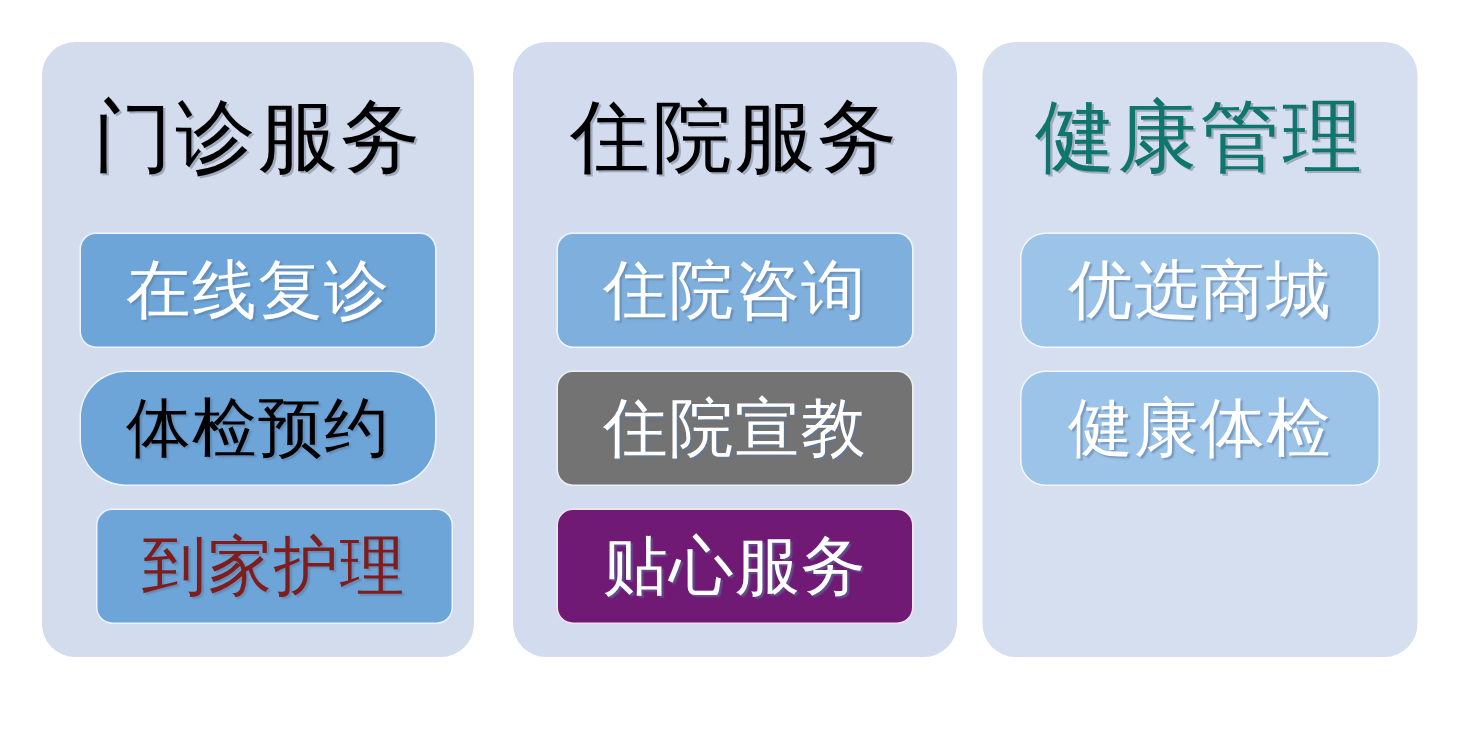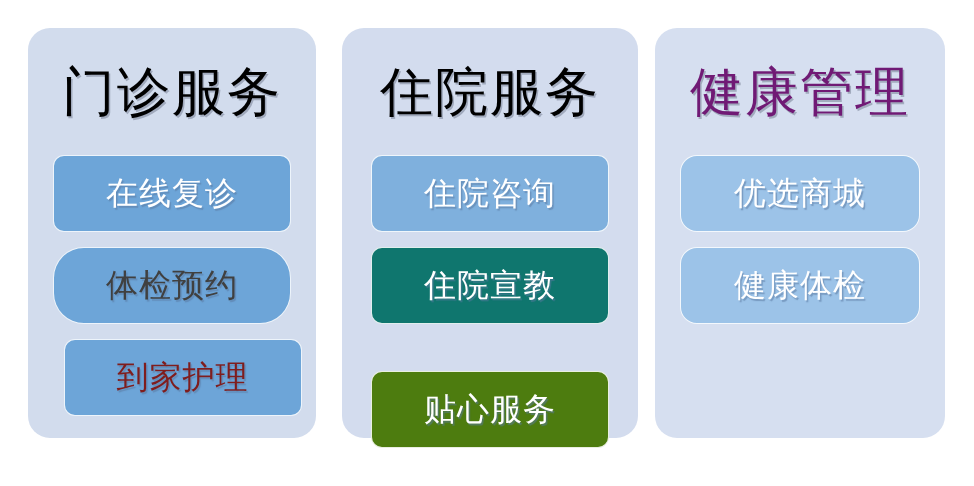--- a/index.html
+++ b/index.html
@@ -64,21 +64,21 @@
 
   .svc-btn {
     width: 238px;
     height: 77px;
     border-radius: 11px;
     border: 1.5px solid rgba(255,255,255,0.88);
     box-sizing: border-box;
     display: flex;
     align-items: center;
     justify-content: center;
-    font-size: 32px;
+    font-size: 43px;
     letter-spacing: 1px;
     color: #ffffff;
     white-space: nowrap;
     text-shadow: 1.5px 1.5px 1px rgba(90,120,160,0.55);
     cursor: pointer;
     user-select: none;
   }
   .panel--2 .svc-btn { width: 240px; }
 
   
@@ -88,35 +88,35 @@
 </style>
 </head>
 <body style="background: rgb(255, 255, 255);">
 
 <div id="board">
 
   <section class="panel panel--0" style="background: rgb(210, 220, 237);">
     <h2 class="panel-title" style="color: rgb(0, 0, 0);">门诊服务</h2>
     <div class="btn-stack">
       <div class="svc-btn tint-0" style="background: rgb(109, 165, 216); color: rgb(255, 255, 255);">在线复诊</div>
-      <div class="svc-btn tint-0" style="background: rgb(109, 165, 216); color: #404040; border-radius: 31px;">体检预约</div>
+      <div class="svc-btn tint-0" style="background: rgb(109, 165, 216); color: #000000; border-radius: 31px;">体检预约</div>
       <div class="svc-btn tint-0" style="background: rgb(109, 165, 216); color: #7f1d1d; margin-left: 21px;">到家护理</div>
     </div>
   </section>
 
   <section class="panel panel--1" style="background: rgb(211, 220, 238);">
     <h2 class="panel-title" style="color: rgb(0, 0, 0);">住院服务</h2>
     <div class="btn-stack">
       <div class="svc-btn tint-1" style="background: rgb(127, 176, 221); color: rgb(255, 255, 255);">住院咨询</div>
-      <div class="svc-btn tint-1" style="background: #0f766e; color: rgb(255, 255, 255);">住院宣教</div>
-      <div class="svc-btn tint-1" style="background: #4d7c0f; color: rgb(255, 255, 255); margin-top: 32px;">贴心服务</div>
+      <div class="svc-btn tint-1" style="background: #737373; color: rgb(255, 255, 255);">住院宣教</div>
+      <div class="svc-btn tint-1" style="background: #701a75; color: rgb(255, 255, 255);">贴心服务</div>
     </div>
   </section>
 
   <section class="panel panel--2" style="background: rgb(214, 223, 240);">
-    <h2 class="panel-title" style="color: #701a75;">健康管理</h2>
+    <h2 class="panel-title" style="color: #0f766e;">健康管理</h2>
     <div class="btn-stack">
       <div class="svc-btn tint-2" style="background: rgb(156, 195, 232); color: rgb(255, 255, 255);">优选商城</div>
       <div class="svc-btn tint-2" style="background: rgb(156, 195, 232); color: rgb(255, 255, 255); text-align: right;">健康体检</div>
     </div>
   </section>
 
 </div>
 
 </body></html>

